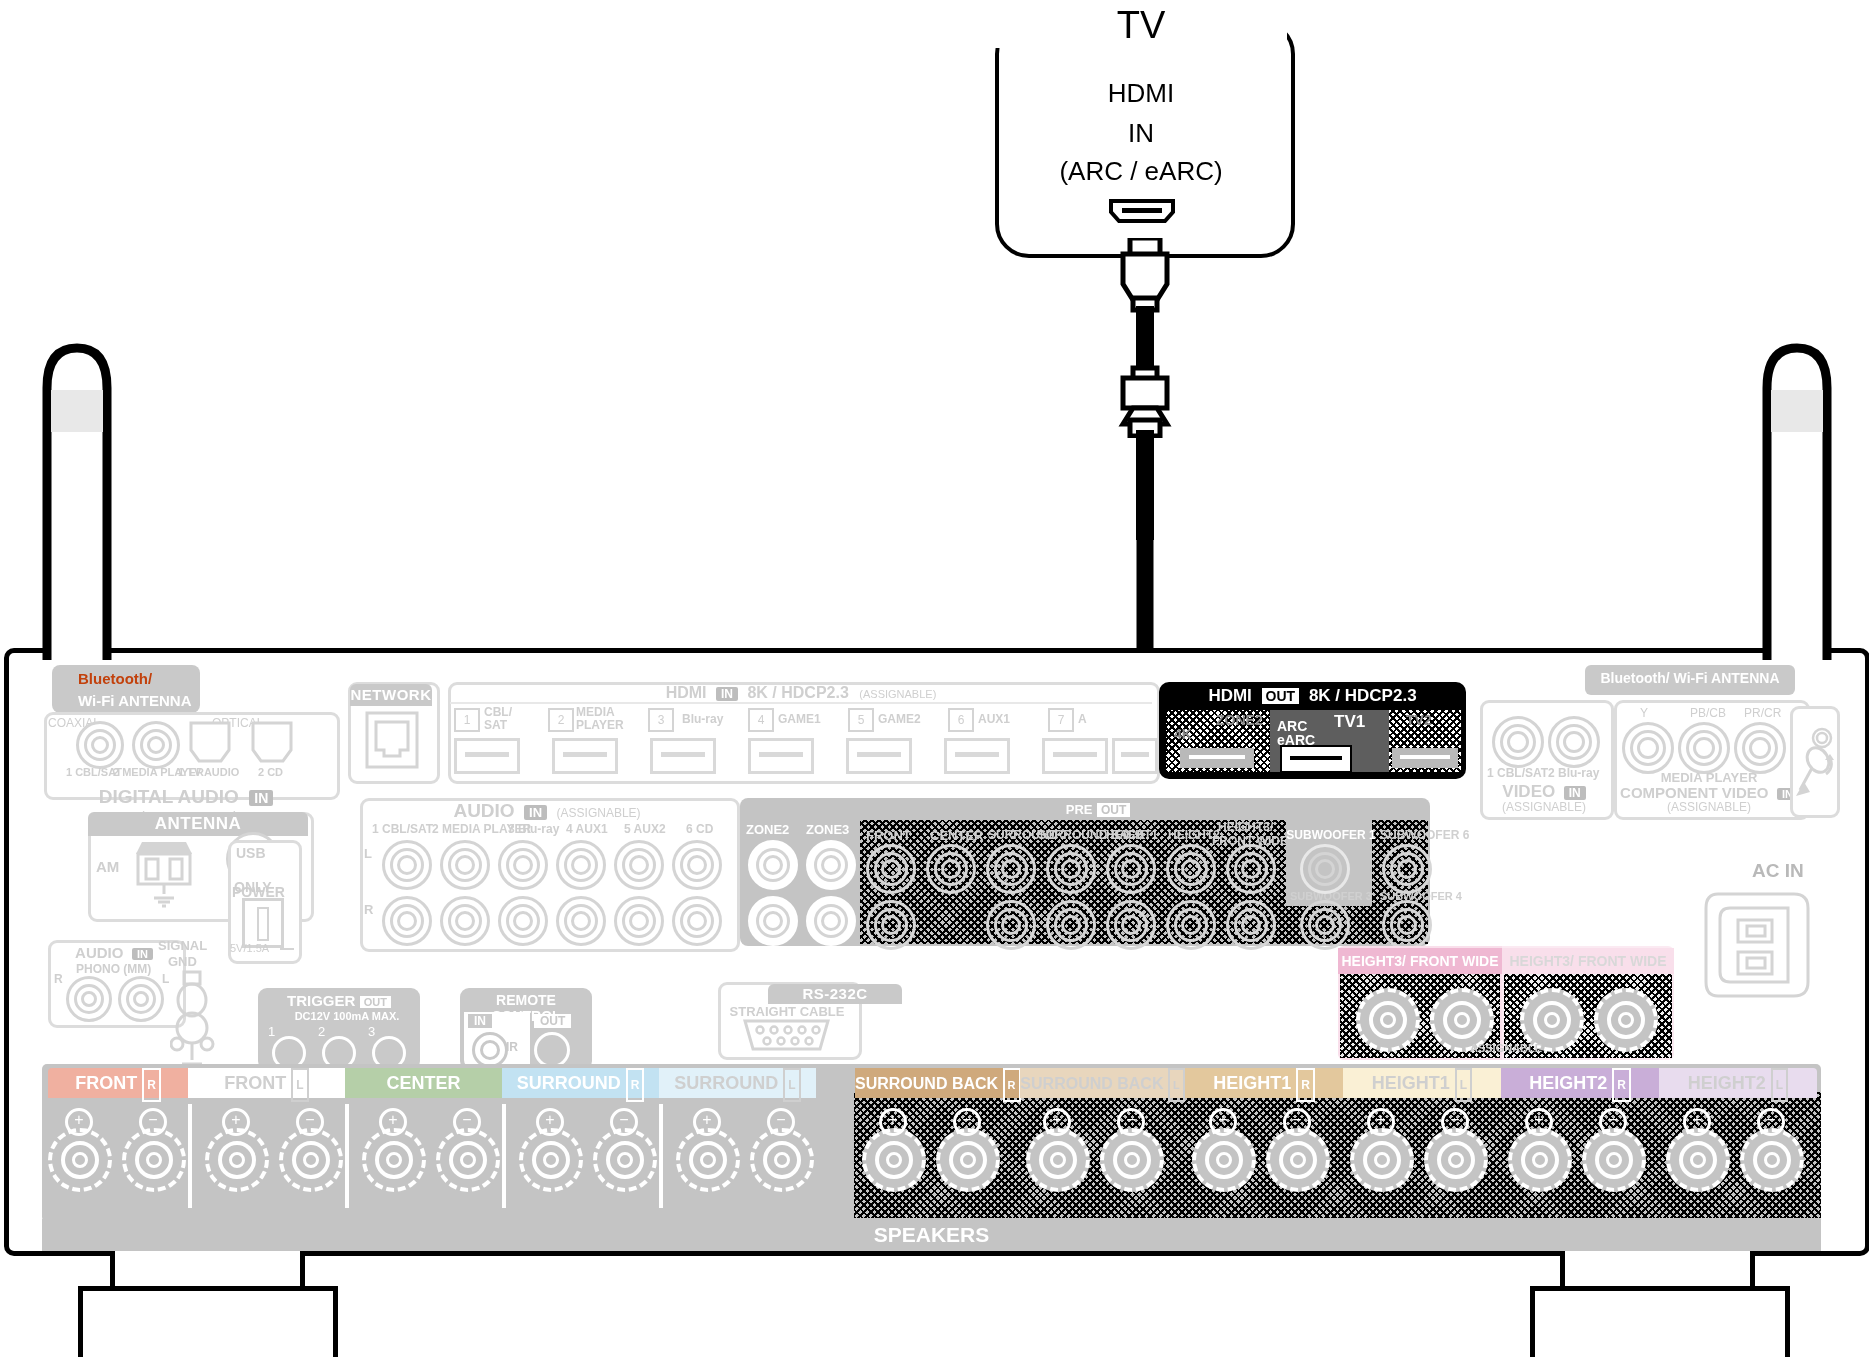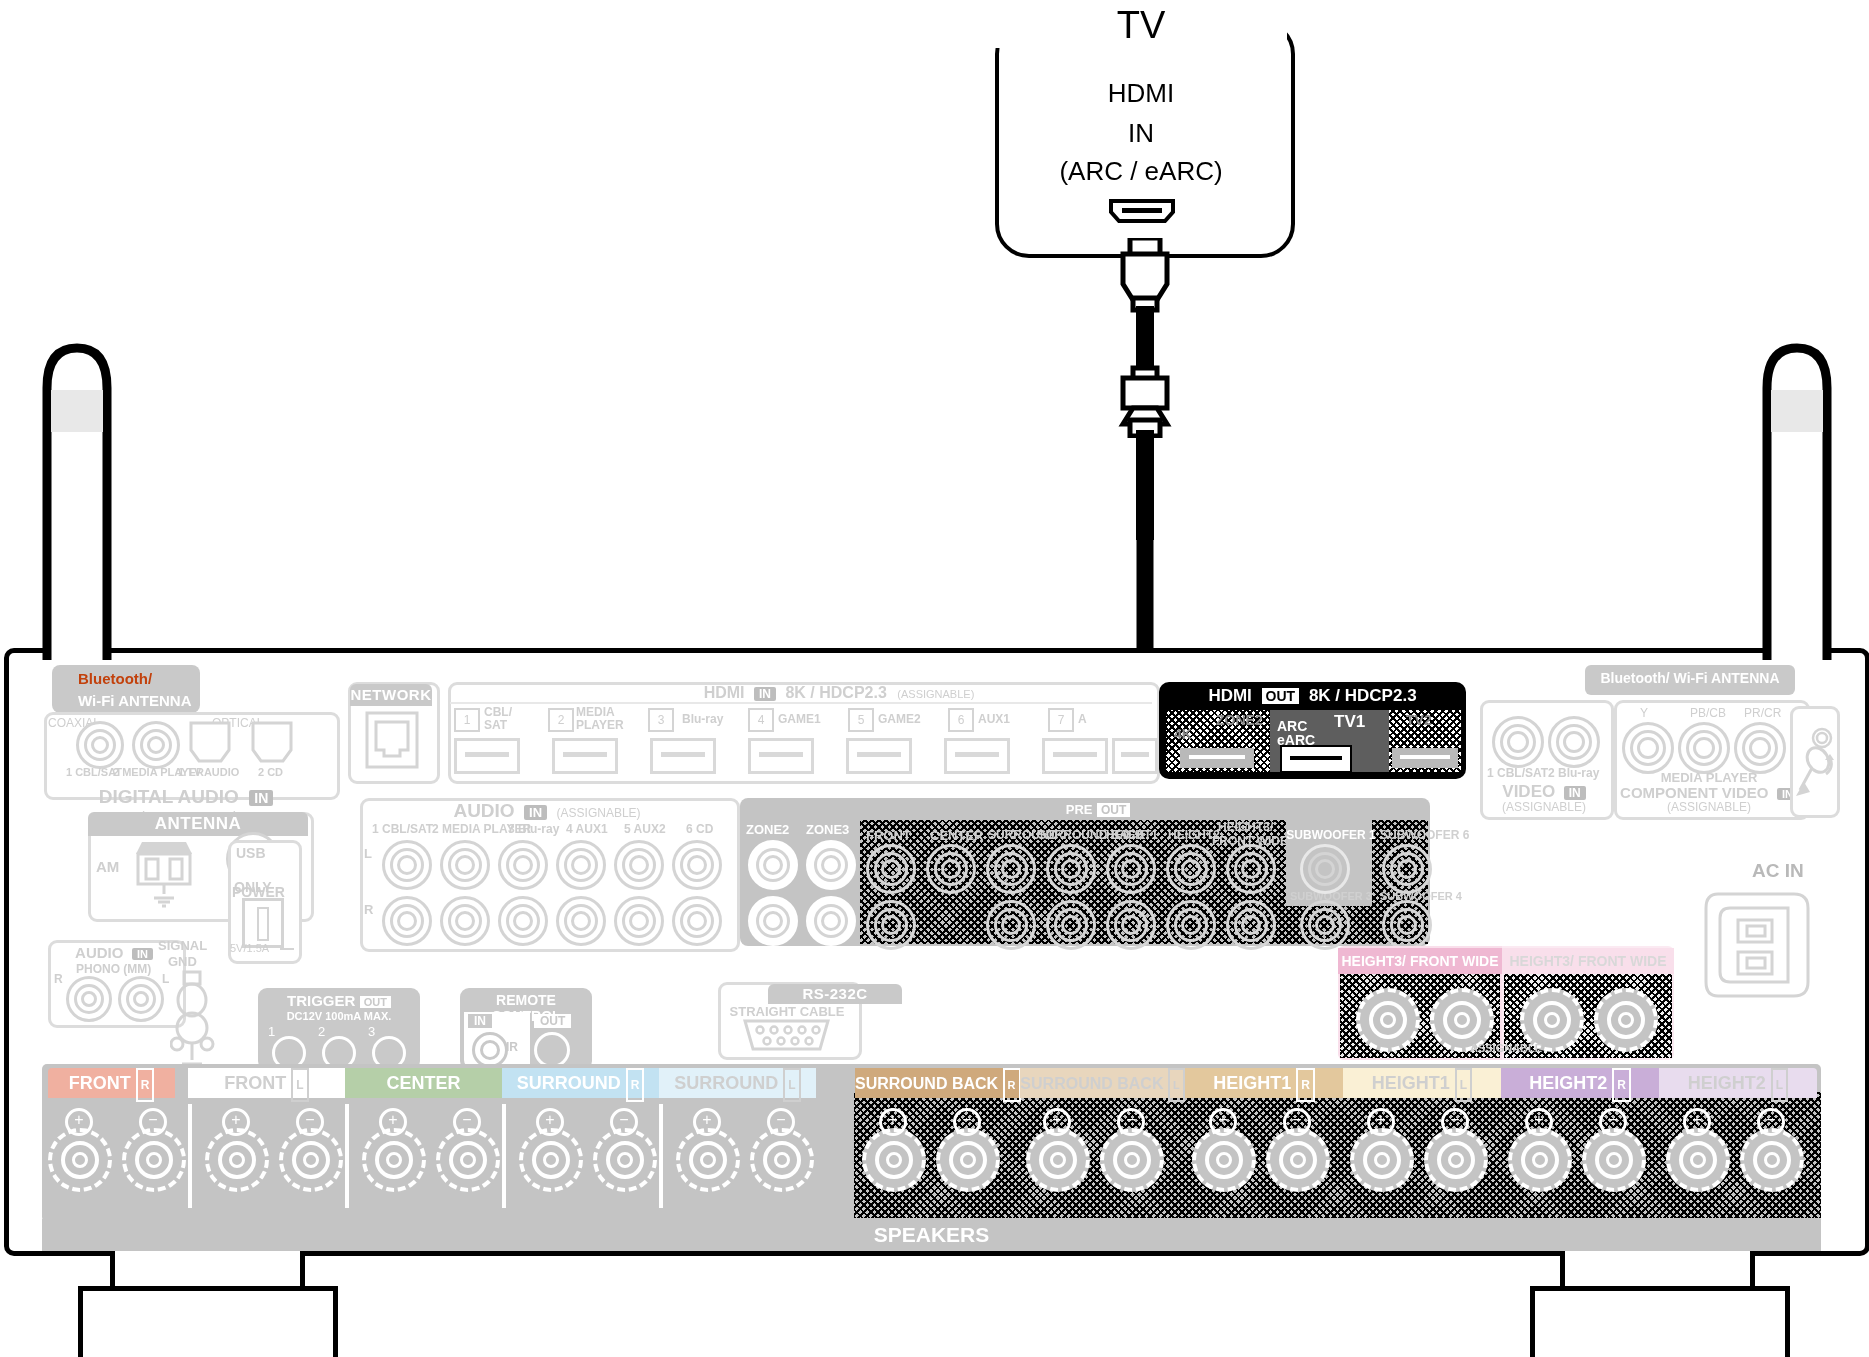--- a/index.html
+++ b/index.html
@@ -200,21 +200,21 @@
   <circle cx="7" cy="74" r="6" fill="none" stroke="#d4d4d4" stroke-width="3"></circle>
   <circle cx="37" cy="74" r="6" fill="none" stroke="#d4d4d4" stroke-width="3"></circle>
   <path d="M22 74 V90 M12 94 H32 M16 98 H28" stroke="#d4d4d4" stroke-width="3" fill="none"></path>
 </svg>
 
 <div class="abs" style="left:258px;top:988px;width:162px;height:82px;background:#c9c9c9;border-radius:9px;"></div>
 <div class="abs" style="left:258px;top:992px;width:162px;text-align:center;">
   <span style="color:#fff;font-weight:bold;font-size:15px;">TRIGGER</span>
   <span style="display:inline-block;background:#fff;color:#c9c9c9;padding:0 4px;font-weight:bold;font-size:11px;">OUT</span>
 </div>
-<div class="abs" style="left:258px;top:1010px;width:162px;text-align:center;color:#fff;font-weight:bold;font-size:11px;">DC12V 100mA MAX.</div>
+<div class="abs" style="left:258px;top:1010px;width:162px;text-align:center;color:#fff;font-weight:bold;font-size:11px;padding-left:8px;">DC12V 100mA MAX.</div>
 <div class="abs" style="left:268px;top:1024px;color:#fff;font-size:13px;">1</div>
 <div class="abs" style="left:318px;top:1024px;color:#fff;font-size:13px;">2</div>
 <div class="abs" style="left:368px;top:1024px;color:#fff;font-size:13px;">3</div>
 <div class="abs" style="left:272px;top:1036px;width:28px;height:28px;border-radius:50%;border:3px solid #fff;"></div>
 <div class="abs" style="left:322px;top:1036px;width:28px;height:28px;border-radius:50%;border:3px solid #fff;"></div>
 <div class="abs" style="left:372px;top:1036px;width:28px;height:28px;border-radius:50%;border:3px solid #fff;"></div>
 
 <div class="abs" style="left:460px;top:988px;width:132px;height:82px;background:#c9c9c9;border-radius:9px;"></div>
 <div class="abs" style="left:460px;top:992px;width:132px;text-align:center;color:#fff;font-weight:bold;font-size:14px;">REMOTE CONTROL</div>
 <div class="abs" style="left:464px;top:1012px;width:66px;height:56px;background:#fff;border-radius:0 0 0 8px;"></div>
@@ -243,21 +243,21 @@
 </svg>
 
 <div class="panel" style="left:348px;top:682px;width:86px;height:96px;"></div>
 <div class="hdr" style="left:350px;top:684px;width:82px;height:22px;line-height:22px;font-size:15px;border-radius:6px 6px 0 0;">NETWORK</div>
 <svg class="abs" style="left:364px;top:710px;" width="56" height="60">
   <rect x="3" y="3" width="50" height="54" fill="none" stroke="#d4d4d4" stroke-width="3"></rect>
   <path d="M12 12 H44 V40 H36 V46 H20 V40 H12 Z" fill="none" stroke="#d4d4d4" stroke-width="3"></path>
 </svg>
 
 <div class="panel" style="left:448px;top:682px;width:706px;height:96px;"></div>
-<div class="abs" style="left:448px;top:684px;width:706px;text-align:center;padding-left:38px;">
+<div class="abs" style="left:448px;top:684px;width:706px;text-align:center;">
   <span style="color:#cfcfcf;font-weight:bold;font-size:16px;">HDMI</span>
   <span class="chipdark" style="font-size:12px;margin:0 5px;">IN</span>
   <span style="color:#cfcfcf;font-weight:bold;font-size:16px;">8K / HDCP2.3</span>
   <span style="color:#cfcfcf;font-size:11px;margin-left:6px;">(ASSIGNABLE)</span>
 </div>
 <div class="abs" style="left:450px;top:702px;width:702px;height:2px;background:#e8e8e8;"></div>
 
 <div class="abs" style="left:454px;top:708px;width:22px;height:20px;border:2px solid #d4d4d4;color:#cfcfcf;font-size:12px;text-align:center;line-height:20px;">1</div>
 <div class="lbl" style="left:484px;top:706px;font-size:12px;line-height:13px;">CBL/<br>SAT</div>
 <div class="hdmip" style="left:454px;top:738px;width:60px;height:30px;">
@@ -476,21 +476,21 @@
   </div>
 <div class="binding" style="left:1594px;top:988px;">
     <b></b>
     <i></i>
   </div>
 <div class="abs" style="left:1470px;top:1042px;color:#cfcfcf;font-weight:bold;font-size:11px;">ASSIGNABLE</div>
 
 <div class="abs" style="left:42px;top:1064px;width:1779px;height:158px;background:#c4c4c4;border-radius:5px;"></div>
 <div class="abs hatchg" style="left:854px;top:1092px;width:967px;height:126px;"></div>
 
-<div class="spk-hdr" style="left:48px;top:1068px;width:127px;background:#f0b0a0;color:#fff;border-radius:4px 0 0 0;">
+<div class="spk-hdr" style="left:48px;top:1068px;width:140px;background:#f0b0a0;color:#fff;border-radius:4px 0 0 0;">
   <span>FRONT</span>
   <span style="display:inline-block;border:2px solid #fff;padding:0 3px;font-size:12px;">R</span>
 </div>
 <div class="spk-hdr" style="left:188px;top:1068px;width:157px;background:#ffffff;color:#cfcfcf;">
   <span>FRONT</span>
   <span style="display:inline-block;border:2px solid #cfcfcf;padding:0 3px;font-size:12px;">L</span>
 </div>
 <div class="spk-hdr" style="left:345px;top:1068px;width:157px;background:#b5cfa8;color:#fff;">
   <span>CENTER</span>
 </div>

